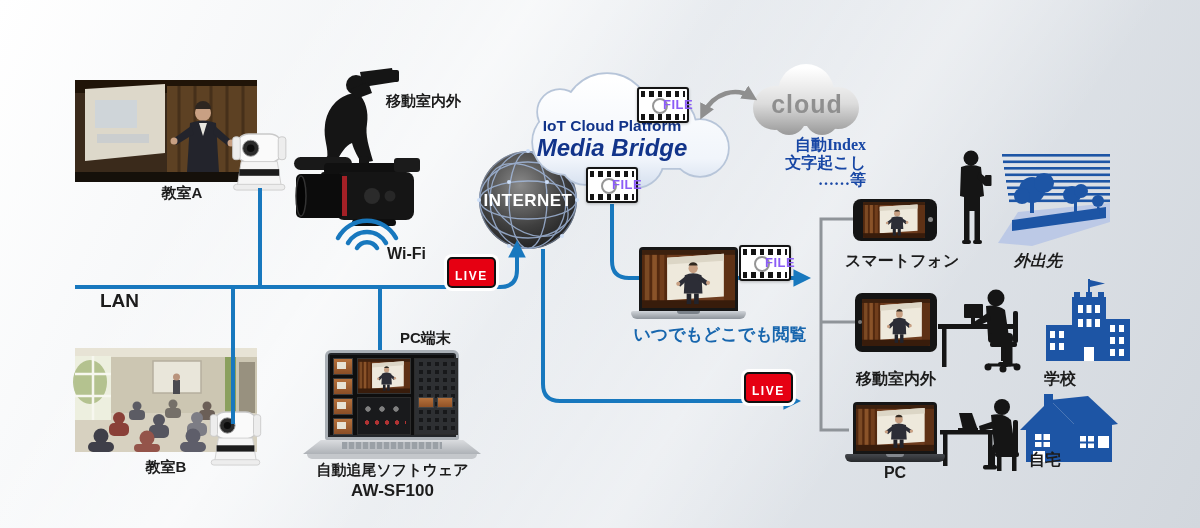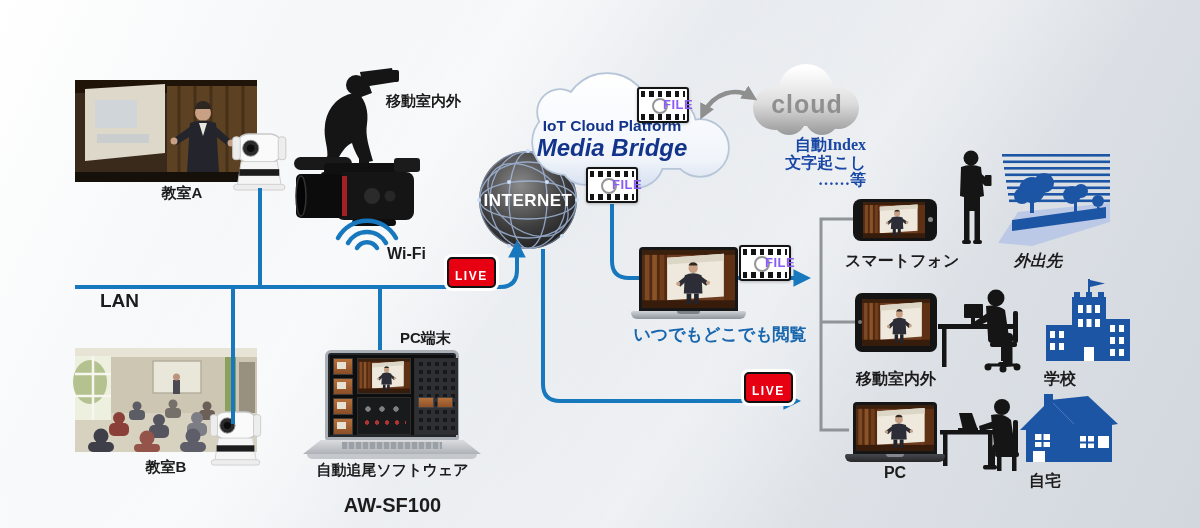--- a/index.html
+++ b/index.html
@@ -547,32 +547,32 @@
 
 
   <div class="lbl lbl-c" style="left:91px;top:184px;width:182px;">教室A</div>
   <div class="lbl" style="left:386px;top:92px;">移動室内外</div>
   <div class="lbl" id="lbl-wifi">Wi-Fi</div>
   <div class="lbl" id="lbl-lan">LAN</div>
   <div class="lbl lbl-c" style="left:75px;top:458px;width:182px;">教室B</div>
   <div class="lbl" style="left:400px;top:329px;">PC端末</div>
   <div class="lbl lbl-c" style="left:295px;top:461px;width:195px;">
     <div>自動追尾ソフトウェア</div>
-    <div style="font-size:20px;margin-top:14px;">AW-SF100</div>
+    <div style="font-size:17px;margin-top:2px;">AW-SF100</div>
   </div>
 
   <div id="cloud-services">
     <div>自動Index</div>
     <div>文字起こし</div>
     <div>……等</div>
   </div>
 
   <div id="caption-view">いつでもどこでも閲覧</div>
 
   <div class="lbl lbl-c dev-lbl" style="left:845px;top:251px;width:100px;">スマートフォン</div>
   <div class="lbl lbl-c dev-lbl" style="left:849px;top:369px;width:94px;">移動室内外</div>
   <div class="lbl lbl-c dev-lbl" style="left:843px;top:463px;width:104px;">PC</div>
   <div class="lbl lbl-c dev-lbl" style="left:993px;top:251px;width:90px;font-style:italic;">外出先</div>
   <div class="lbl lbl-c dev-lbl" style="left:1015px;top:369px;width:90px;">学校</div>
-  <div class="lbl lbl-c dev-lbl" style="left:1000px;top:471px;width:90px;">自宅</div>
+  <div class="lbl lbl-c dev-lbl" style="left:1000px;top:450px;width:90px;">自宅</div>
 
 
 </div>
 
 </body></html>

